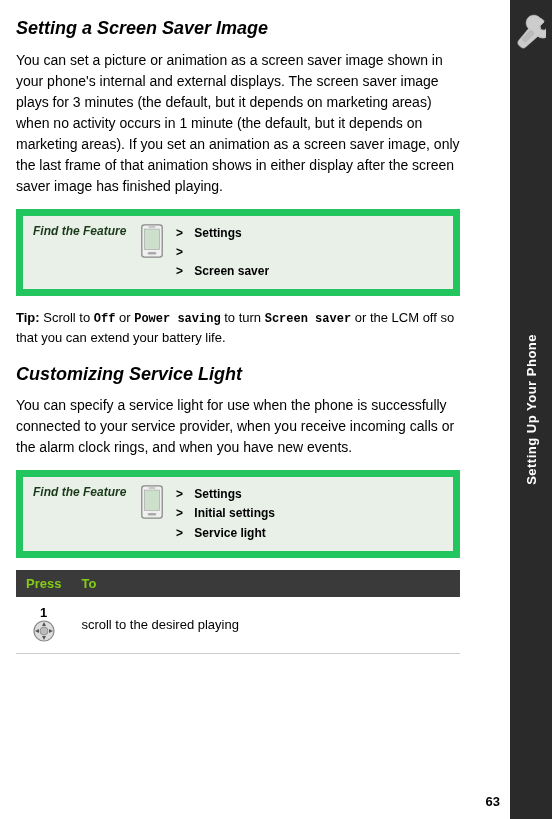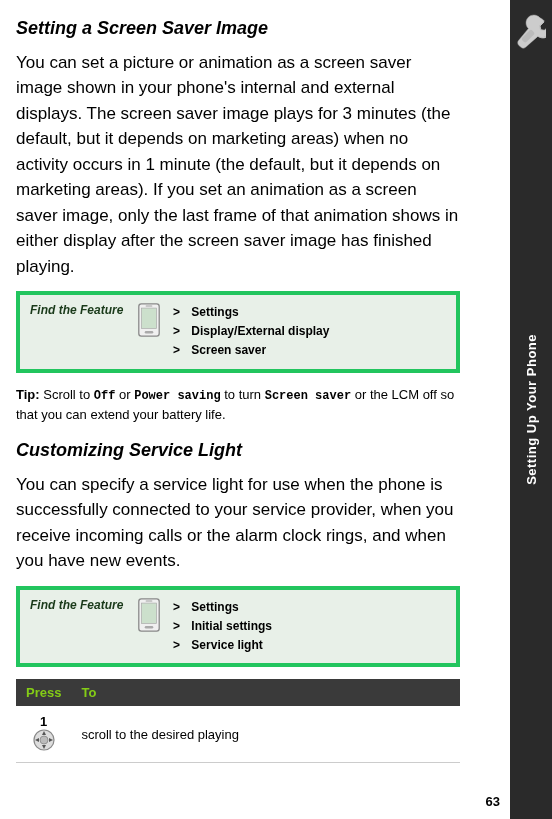--- a/index.html
+++ b/index.html
@@ -57,31 +57,31 @@
     
     .section-title {
       font-size: 18px;
       font-weight: bold;
       font-style: italic;
       margin-bottom: 10px;
       line-height: 1.2;
     }
 
     .body-text {
-      font-size: 17px;
+      font-size: 14px;
       line-height: 1.5;
       margin-bottom: 12px;
     }
 
     
     .find-feature-box {
       display: flex;
       align-items: flex-start;
       background: #e8f0e8;
-      border: 4px solid #22c55e;
+      border: 7px solid #22c55e;
       padding: 8px 10px;
       margin-bottom: 12px;
       gap: 10px;
     }
 
     .find-feature-label {
       font-size: 12px;
       font-weight: bold;
       font-style: italic;
       color: #1a3a1a;
@@ -173,21 +173,21 @@
       <span class="find-feature-label">Find the Feature</span>
 
       <svg class="find-feature-phone-icon" viewBox="0 0 28 40" fill="none" xmlns="http://www.w3.org/2000/svg">
         <rect x="2" y="1" width="24" height="38" rx="3" fill="#f0f0f0" stroke="#888" stroke-width="1.5"></rect>
         <rect x="5" y="6" width="18" height="24" fill="#cce0cc" stroke="#aaa" stroke-width="0.8"></rect>
         <rect x="9" y="33" width="10" height="3" rx="1.5" fill="#aaa"></rect>
         <rect x="10" y="2.5" width="8" height="2" rx="1" fill="#bbb"></rect>
       </svg>
       <div class="find-feature-steps">
         <div><span class="arrow-char">&gt;</span>&nbsp;<span>Settings</span></div>
-        <div><span class="arrow-char">&gt;</span>&nbsp;<span>Display/External display</span></div>
+        <div><span class="arrow-char">&gt;</span>&nbsp;</div>
         <div><span class="arrow-char">&gt;</span>&nbsp;<span>Screen saver</span></div>
       </div>
     </div>
 
     <p class="tip-text">
       <strong>Tip:</strong> Scroll to <span class="monospace">Off</span> or <span class="monospace">Power saving</span> to turn <span class="monospace">Screen saver</span> or the LCM off so that you can extend your battery life.
     </p>
 
     <h2 class="section-title">Customizing Service Light</h2>
 

